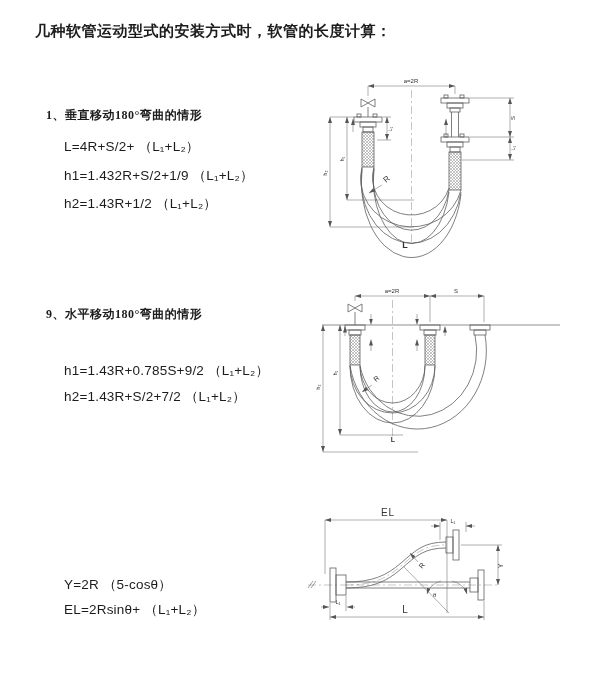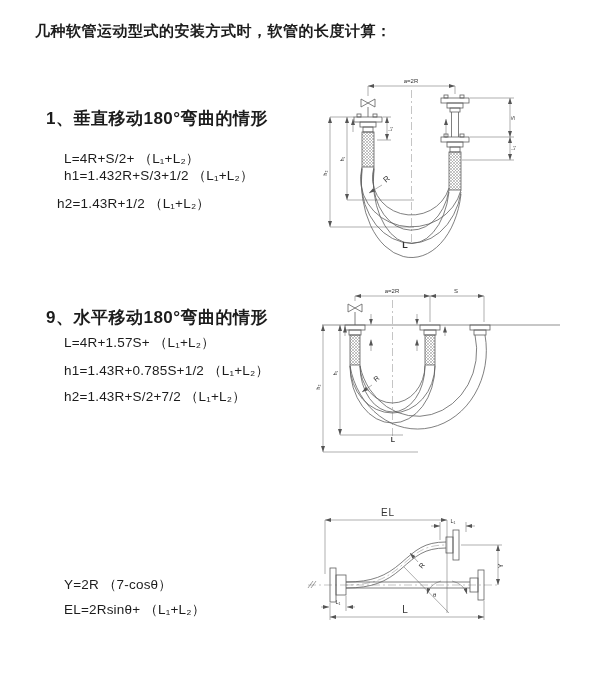--- a/index.html
+++ b/index.html
@@ -1,42 +1,41 @@
 <!DOCTYPE html>
 <html><head>
 <meta charset="utf-8">
 <style>
   html,body{margin:0;padding:0;background:#e8e8e8;}
   .canvas{position:relative;width:600px;height:675px;background:#ffffff;overflow:hidden;
           font-family:"Liberation Sans","DejaVu Sans",sans-serif;color:#1c1c1c;}
   .line{position:absolute;white-space:nowrap;}
   .title{font-size:15px;font-weight:700;letter-spacing:0.5px;}
-  .heading{font-size:17px;font-weight:700;letter-spacing:0.5px;}
+  .heading{font-size:12px;font-weight:700;letter-spacing:0.5px;font-family:Liberation Serif, serif;}
   .formula{font-size:13.5px;font-weight:500;letter-spacing:0.2px;}
   svg.diagram{position:absolute;}
   svg text{font-family:"Liberation Sans","DejaVu Sans",sans-serif;fill:#333;}
 </style>
 </head>
 <body>
 
 <div class="canvas">
 
   <div class="line title" style="left:35px;top:22px">几种软管运动型式的安装方式时，软管的长度计算：</div>
 
   <div class="line heading" style="left:46px;top:107px">1、垂直移动180°弯曲的情形</div>
-  <div class="line formula" style="left:64px;top:150px">L=4R+S/2+ （L₁+L₂）</div>
-  <div class="line formula" style="left:64px;top:167px">h1=1.432R+S/3+1/2 （L₁+L₂）</div>
-  <div class="line formula" style="left:57px;top:195px">h2=1.43R+1/2 （L₁+L₂）</div>
+  <div class="line formula" style="left:64px;top:138px">L=4R+S/2+ （L₁+L₂）</div>
+  <div class="line formula" style="left:64px;top:167px">h1=1.432R+S/2+1/9 （L₁+L₂）</div>
+  <div class="line formula" style="left:64px;top:195px">h2=1.43R+1/2 （L₁+L₂）</div>
 
   <div class="line heading" style="left:46px;top:306px">9、水平移动180°弯曲的情形</div>
-  <div class="line formula" style="left:64px;top:334px">L=4R+1.57S+ （L₁+L₂）</div>
-  <div class="line formula" style="left:64px;top:362px">h1=1.43R+0.785S+1/2 （L₁+L₂）</div>
+  <div class="line formula" style="left:64px;top:362px">h1=1.43R+0.785S+9/2 （L₁+L₂）</div>
   <div class="line formula" style="left:64px;top:388px">h2=1.43R+S/2+7/2 （L₁+L₂）</div>
 
-  <div class="line formula" style="left:64px;top:576px">Y=2R （7-cosθ）</div>
+  <div class="line formula" style="left:64px;top:576px">Y=2R （5-cosθ）</div>
   <div class="line formula" style="left:64px;top:601px">EL=2Rsinθ+ （L₁+L₂）</div>
 
   <svg class="diagram" style="left:310px;top:70px" width="290" height="190" viewBox="0 0 290 190">
     <defs>
       <marker id="ar1" markerUnits="userSpaceOnUse" markerWidth="6" markerHeight="4" refX="6" refY="2" orient="auto-start-reverse">
         <path d="M0,0 L6,2 L0,4 Z" fill="#555"></path>
       </marker>
       <pattern id="b1" width="3" height="3" patternUnits="userSpaceOnUse">
         <path d="M0,3 L3,0 M0,0 L3,3" stroke="#8a8a8a" stroke-width="0.5" fill="none"></path>
       </pattern>

